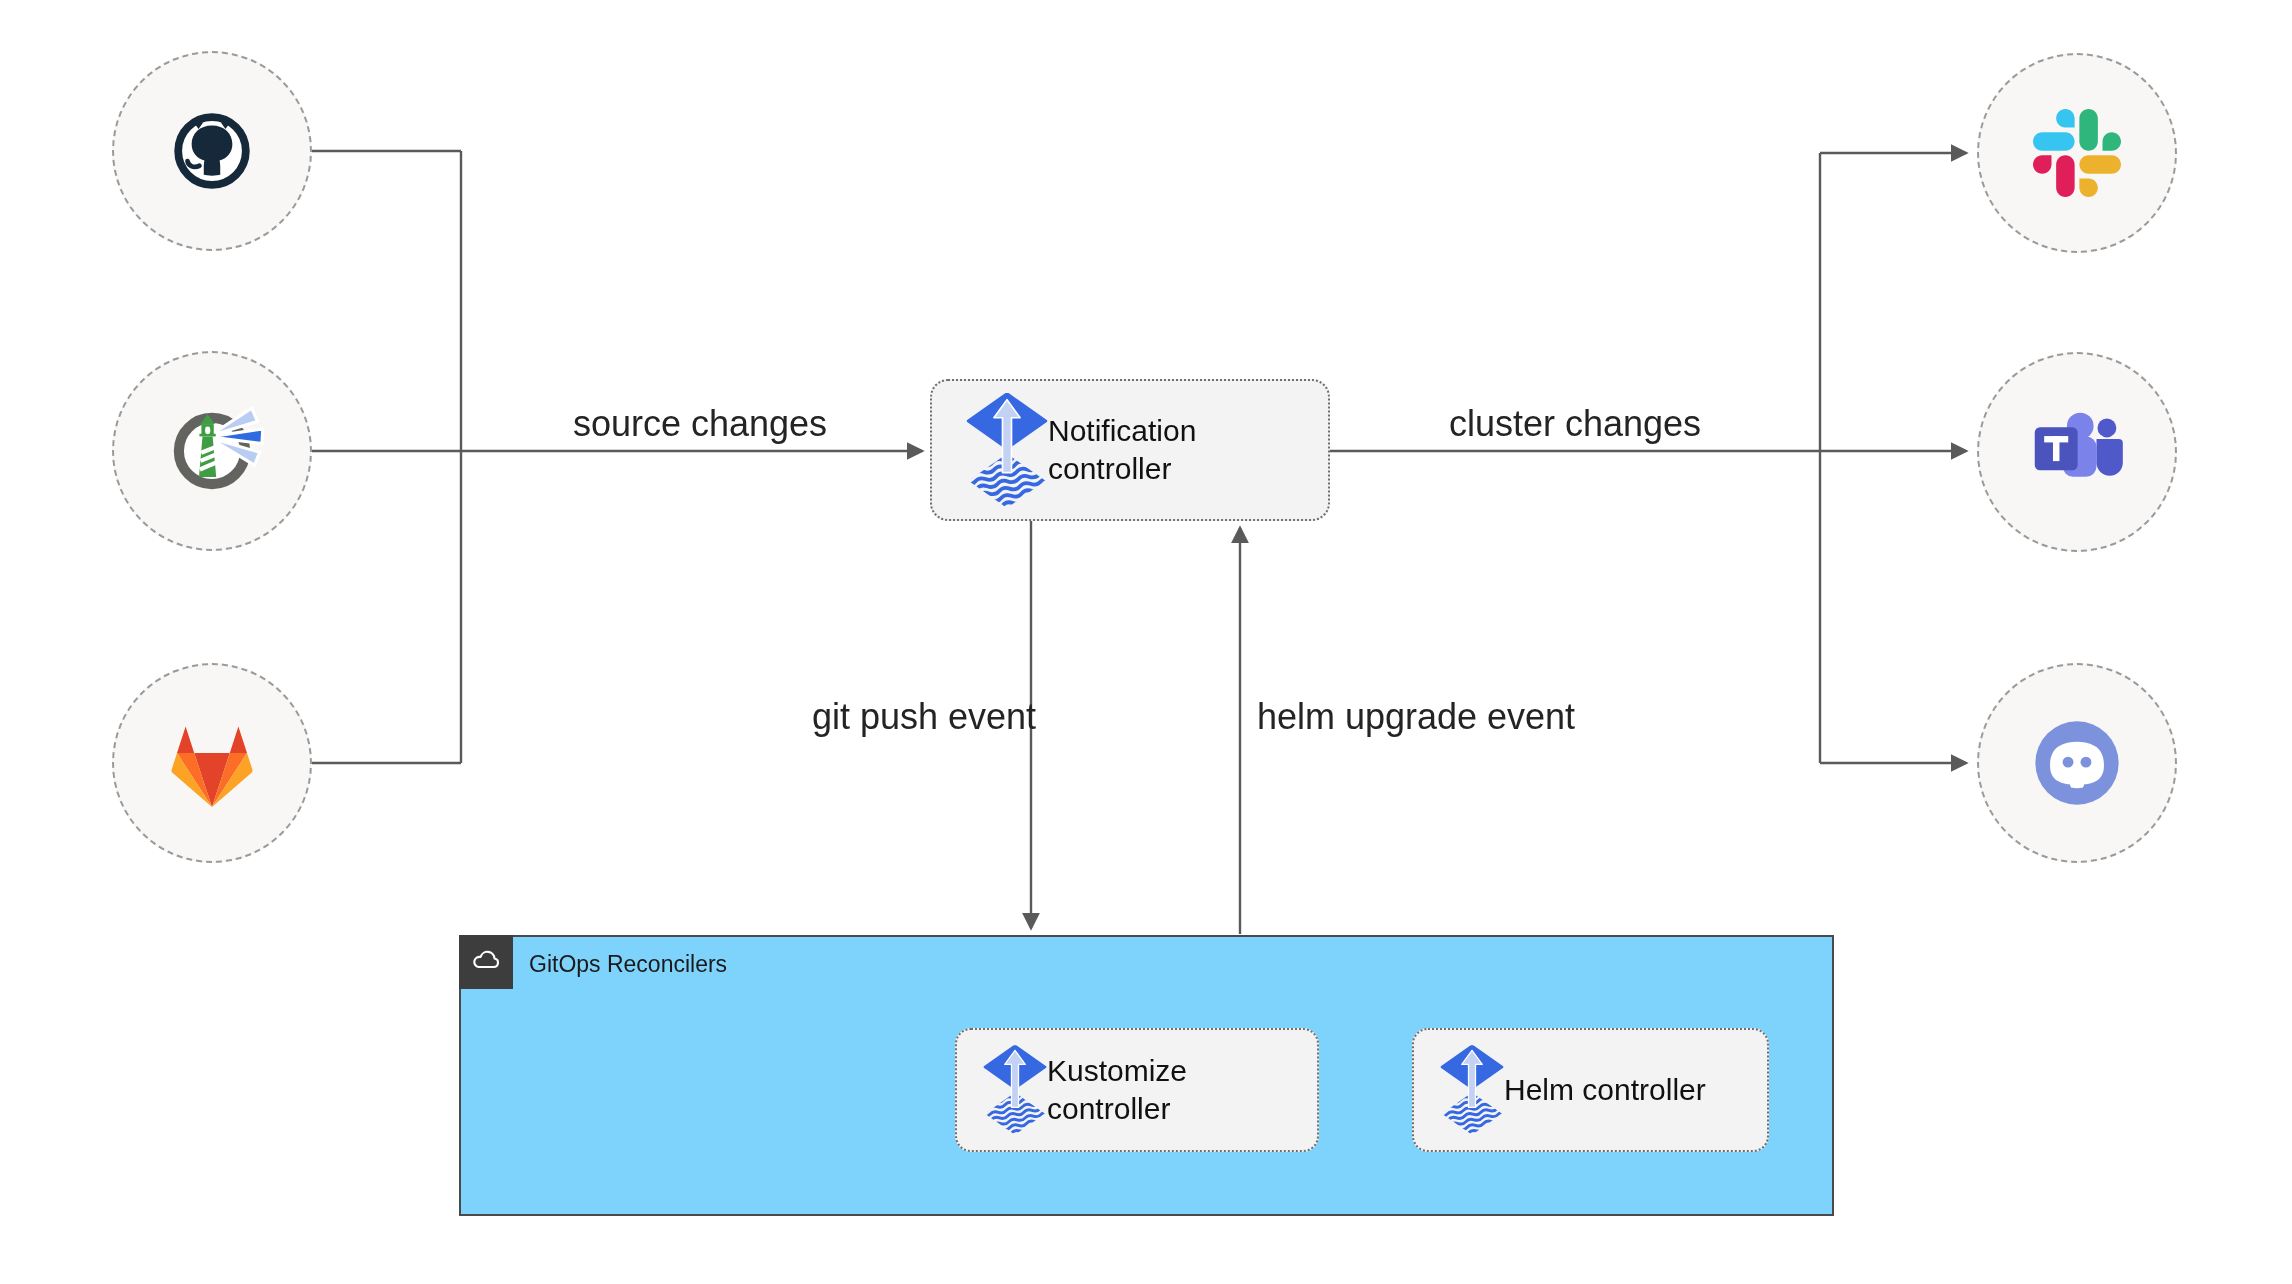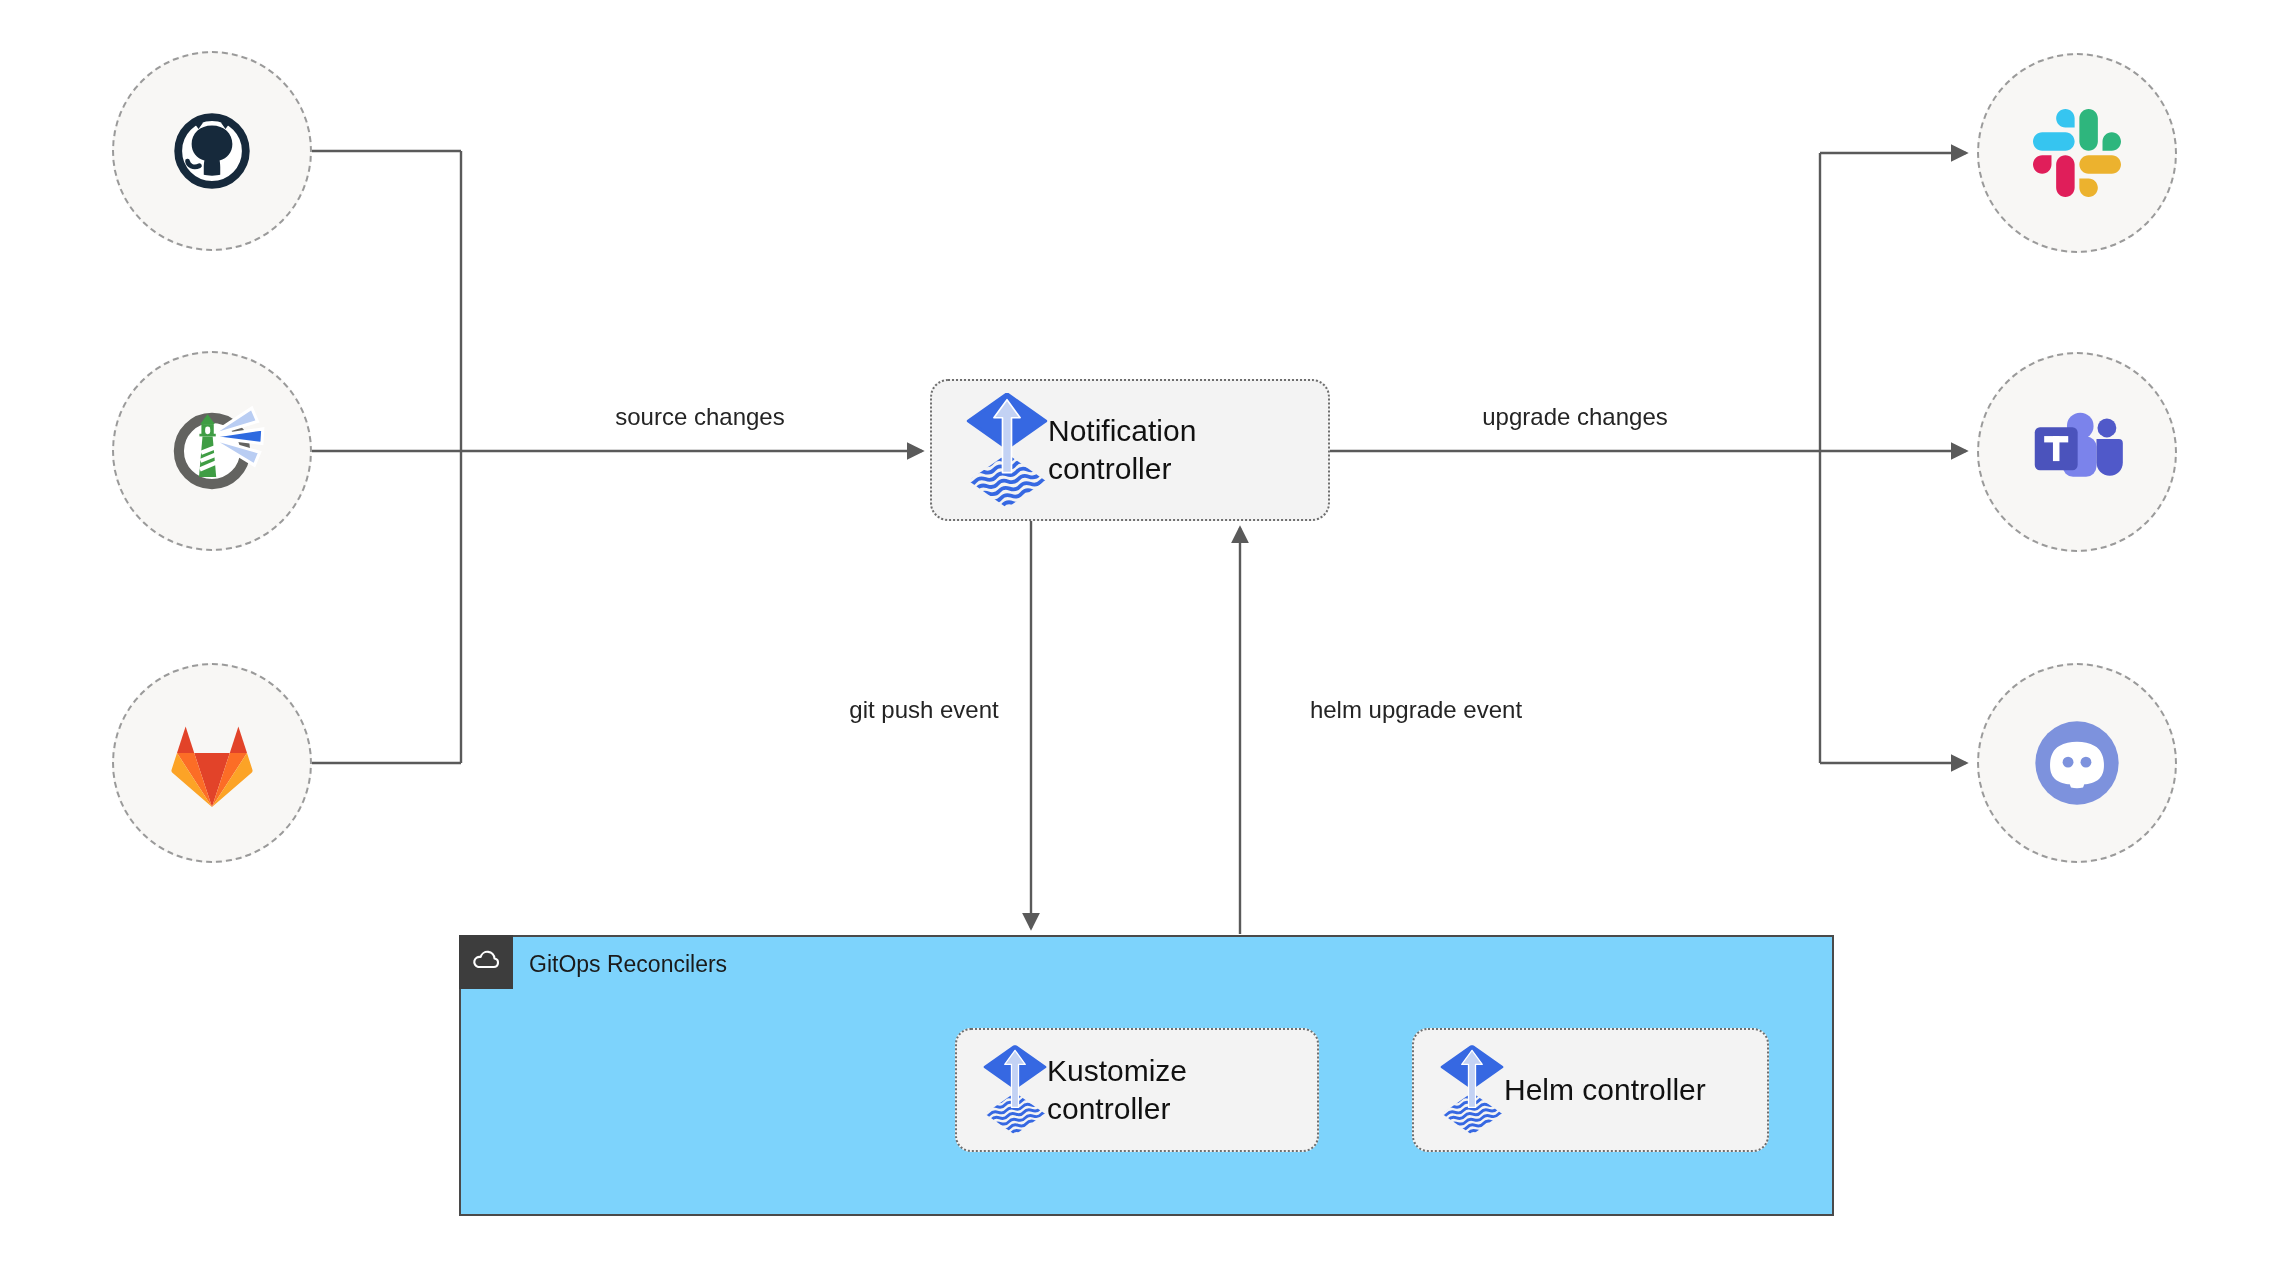--- a/index.html
+++ b/index.html
@@ -6,21 +6,21 @@
   #canvas{position:relative;width:2292px;height:1284px;background:#ffffff;
     font-family:"Liberation Sans",sans-serif;color:#1a1a1a;overflow:hidden;}
   #wires{position:absolute;left:0;top:0;z-index:1;}
   .node-circle{position:absolute;width:200px;height:200px;border-radius:50%;
     background:#f8f7f5;border:2px dashed #9a9a9a;z-index:2;
     display:flex;align-items:center;justify-content:center;box-sizing:border-box;}
   .ctrl-box{position:absolute;background:#f3f3f3;border:2px dotted #6e6e6e;
     border-radius:16px;z-index:2;display:flex;align-items:center;box-sizing:border-box;}
   .ctrl-label{flex:1;text-align:left;font-size:30px;line-height:38px;color:#111;}
   .edge-label{position:absolute;transform:translateX(-50%);white-space:nowrap;
-    font-size:24px;color:#242424;z-index:3;}
+    font-size:36px;color:#242424;z-index:3;}
   #gitops-box{position:absolute;left:459px;top:935px;width:1375px;height:281px;
     border:2px solid #4a4a4a;background:#7dd3fc;z-index:2;box-sizing:border-box;}
   #gitops-badge{position:absolute;left:-2px;top:-2px;width:54px;height:54px;
     background:#3d3d3d;display:flex;align-items:center;justify-content:center;}
   #gitops-title{position:absolute;left:68px;top:0px;height:54px;display:flex;
     align-items:center;font-size:23px;color:#1a1a1a;}
   .flux-svg{display:block;}
   svg{display:block;}
 </style>
 </head>
@@ -152,21 +152,21 @@
   </div>
 
   <div class="ctrl-box" style="left:930px;top:379px;width:400px;height:142px;border-radius:18px;padding-left:34px">
     <svg class="flux-svg" width="82" height="115" viewBox="0 0 100 140">
       <use href="#flux-icon"></use>
     </svg>
     <div class="ctrl-label">Notification controller</div>
   </div>
 
   <div class="edge-label" style="left:700px;top:403px">source changes</div>
-  <div class="edge-label" style="left:1575px;top:403px">upgrade changes</div>
+  <div class="edge-label" style="left:1575px;top:403px">cluster changes</div>
   <div class="edge-label" style="left:924px;top:696px">git push event</div>
   <div class="edge-label" style="left:1416px;top:696px">helm upgrade event</div>
 
   <div id="gitops-box">
     <div id="gitops-badge">
       <svg width="34" height="34" viewBox="0 0 24 24">
         <path d="M6.5 15.5h11a3 3 0 0 0 .5-5.95 5 5 0 0 0-9.8-1.1A3.5 3.5 0 0 0 6.5 15.5Z" fill="none" stroke="#ffffff" stroke-width="1.5" stroke-linejoin="round"></path>
       </svg>
     </div>
     <div id="gitops-title">GitOps Reconcilers</div>

